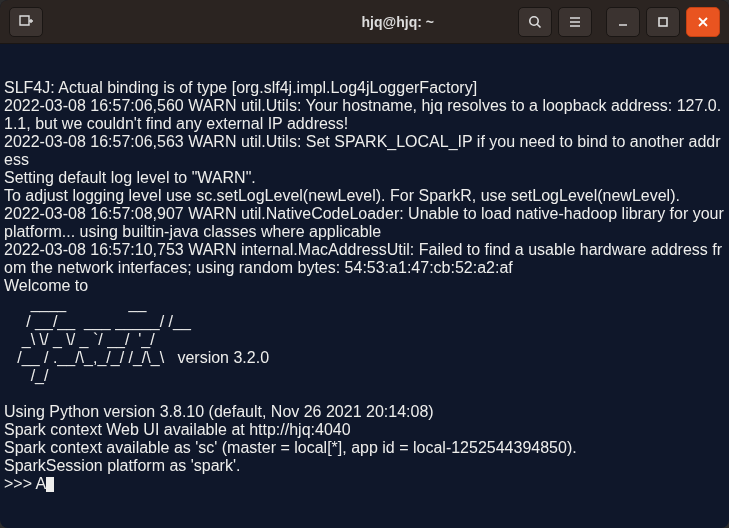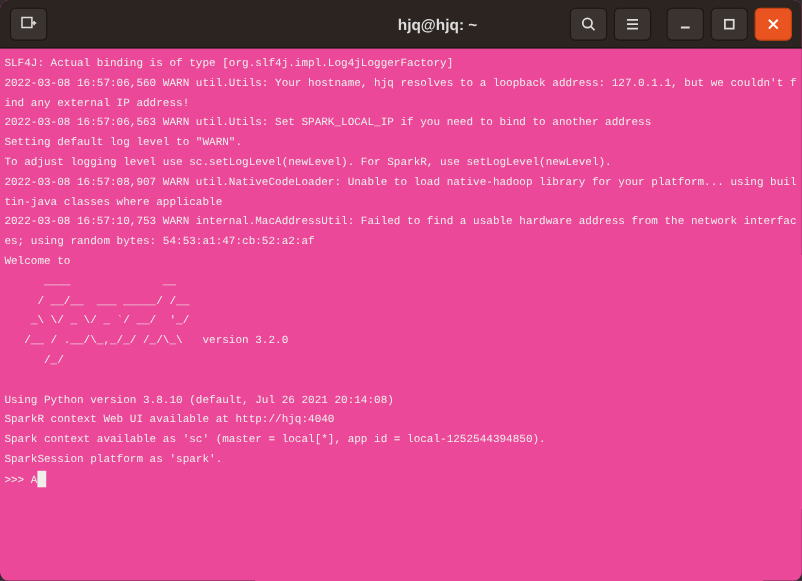--- a/index.html
+++ b/index.html
@@ -6,25 +6,26 @@
   body {
     width: 729px;
     height: 528px;
     background: #2c2c2c;
     font-family: sans-serif;
     overflow: hidden;
   }
   .window {
     width: 729px;
     height: 528px;
-    background: #ec4899;
+    background: #0f172a;
     display: flex;
     flex-direction: column;
     border-radius: 8px;
     overflow: hidden;
+    gap: 29px;
   }
   .titlebar {
     height: 44px;
     background: #2b2421;
     display: flex;
     align-items: center;
     padding: 0 6px;
     border-bottom: 1px solid #1a1614;
   }
   .tb-btn {
@@ -52,22 +53,22 @@
     color: #ddd;
     font-size: 14px;
     font-weight: 600;
   }
   .tb-right { display: flex; align-items: center; }
   .tb-btn svg { width: 16px; height: 16px; }
   .terminal {
     flex: 1;
     padding: 6px 4px 4px 4px;
     color: #eeeeec;
-    font-family: Liberation Mono, monospace;
-    font-size: 10px;
+    font-family: Liberation Sans, sans-serif;
+    font-size: 16px;
     line-height: 18px;
     white-space: pre-wrap;
     word-break: break-all;
     overflow: hidden;
   }
   .cursor {
     display: inline-block;
     width: 8px;
     height: 15px;
     background: #eeeeec;
@@ -127,18 +128,18 @@
 <span>To adjust logging level use sc.setLogLevel(newLevel). For SparkR, use setLogLevel(newLevel).</span>
 <span>2022-03-08 16:57:08,907 WARN util.NativeCodeLoader: Unable to load native-hadoop library for your platform... using builtin-java classes where applicable</span>
 <span>2022-03-08 16:57:10,753 WARN internal.MacAddressUtil: Failed to find a usable hardware address from the network interfaces; using random bytes: 54:53:a1:47:cb:52:a2:af</span>
 <span>Welcome to</span>
 <span style="white-space:pre">      ____              __
      / __/__  ___ _____/ /__
     _\ \/ _ \/ _ `/ __/  '_/
    /__ / .__/\_,_/_/ /_/\_\   version 3.2.0
       /_/</span>
 <span></span>
-<span>Using Python version 3.8.10 (default, Jul 26 2021 20:14:08)</span>
-<span>SparkR context Web UI available at http://hjq:4040</span>
+<span>Using Python version 3.8.10 (default, Nov 26 2021 20:14:08)</span>
+<span>Spark context Web UI available at http://hjq:4040</span>
 <span>Spark context available as 'sc' (master = local[*], app id = local-1252544394850).</span>
 <span>SparkSession platform as 'spark'.</span>
 <span class="prompt-line"><span>&gt;&gt;&gt; </span><span>A</span><span class="cursor"></span></span></div>
 </div>
 
 </body></html>

